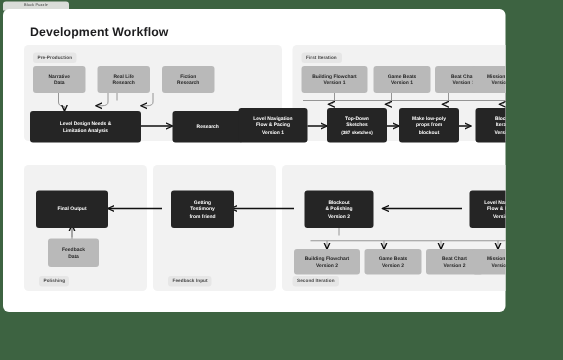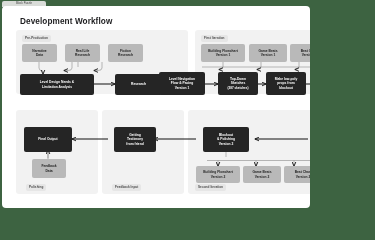--- a/index.html
+++ b/index.html
@@ -21,21 +21,21 @@
     position: absolute; top: 0.5px; left: 2px;
     width: 44px; height: 6.2px;
     background: #d9dcd8;
     border-radius: 2px 2px 0 0;
     display: flex; align-items: center; justify-content: center;
     font-size: 2.6px; color: #3a3a3a; letter-spacing: .1px;
     white-space: nowrap; overflow: hidden;
   }
   .viewport {
     position: absolute; left: 2px; top: 6px;
-    width: 308px; height: 202px;
+    width: 335px; height: 202px;
     background: #ffffff;
     border-radius: 4px;
     overflow: hidden;
   }
 
   .page-title {
     position: absolute; left: 18px; top: 11px;
     font-size: 8.2px; font-weight: bold; color: #1d1d1f;
     letter-spacing: .1px;
   }

